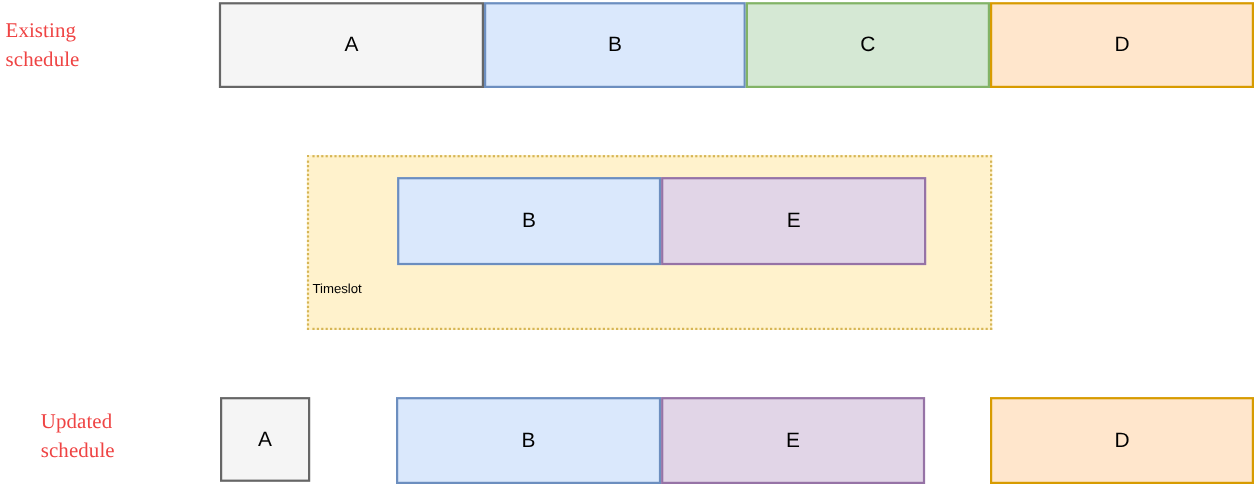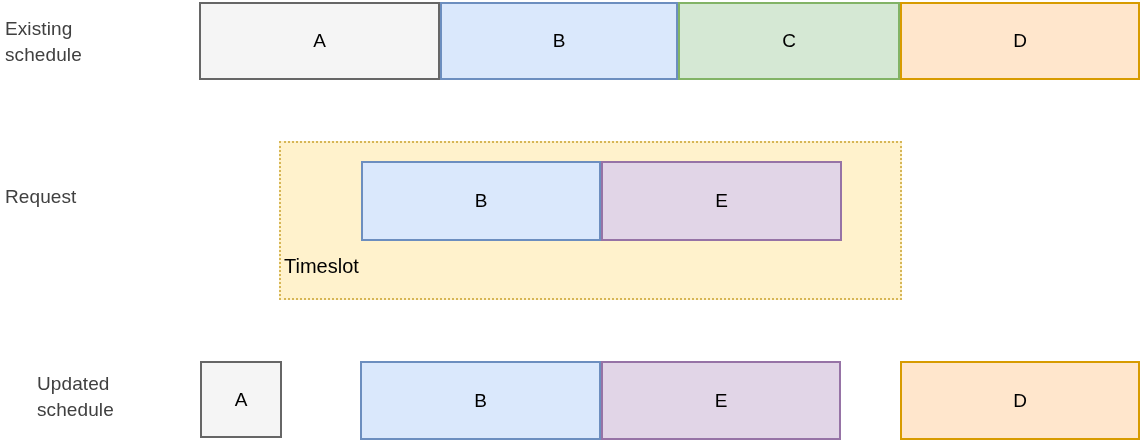--- a/index.html
+++ b/index.html
@@ -18,23 +18,24 @@
   .canvas {
     position: absolute;
     left: 0; top: 0;
     width: 1142px;
     height: 442px;
   }
   .row-label {
     position: absolute;
     font-size: 19px;
     line-height: 26px;
-    color: #404040;
+    color: #ef4444;
     white-space: pre-line;
     letter-spacing: 0.1px;
+    font-family: Liberation Serif, serif;
   }
   .block {
     position: absolute;
     box-sizing: border-box;
     display: flex;
     align-items: center;
     justify-content: center;
     font-size: 19px;
     color: #000000;
   }
@@ -59,21 +60,21 @@
     border: 2px solid #9673a6;
   }
   .timeslot-container {
     position: absolute;
     box-sizing: border-box;
     background: #fff2cc;
     border: 2px dotted #d6b656;
   }
   .timeslot-caption {
     position: absolute;
-    font-size: 20px;
+    font-size: 12px;
     color: #000000;
     white-space: nowrap;
   }
 </style>
 </head>
 <body>
 
 <div class="canvas">
 
   <div class="row-label" style="left:5px; top:16px; width:180px;">Existing
@@ -88,21 +89,20 @@
   </div>
 
   <div class="block block-c" style="left:678px; top:2px; width:222px; height:78px;">
     <span>C</span>
   </div>
 
   <div class="block block-d" style="left:900px; top:2px; width:240px; height:78px;">
     <span>D</span>
   </div>
 
-  <div class="row-label" style="left:5px; top:184px; width:180px;">Request</div>
 
   <div class="timeslot-container" style="left:279px; top:141px; width:623px; height:159px;"></div>
 
   <div class="block block-b" style="left:361px; top:161px; width:240px; height:80px;">
     <span>B</span>
   </div>
 
   <div class="block block-e" style="left:601px; top:161px; width:241px; height:80px;">
     <span>E</span>
   </div>

